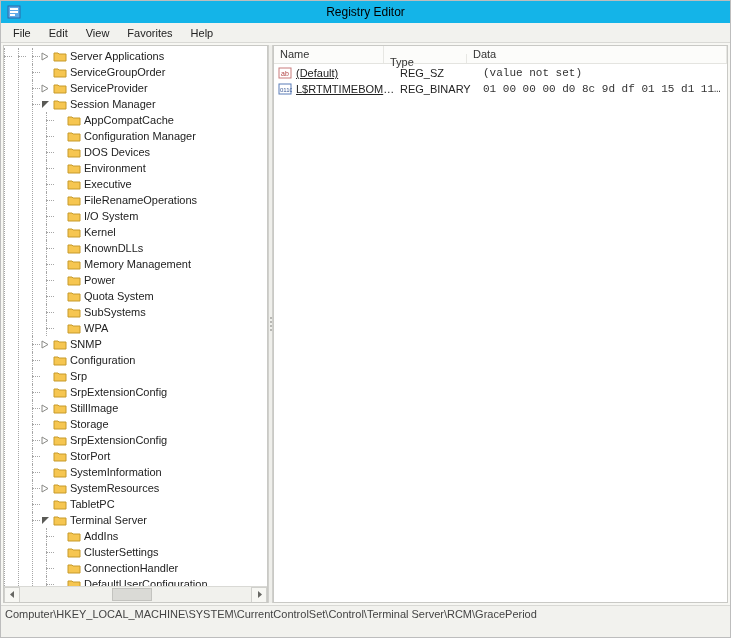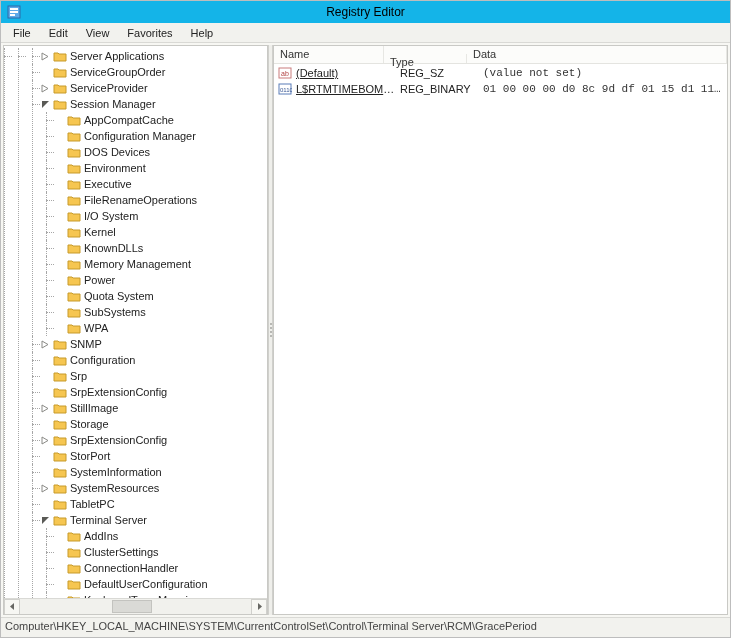--- a/index.html
+++ b/index.html
@@ -44,21 +44,21 @@
   .val-icon { width:14px; height:14px; margin-right:4px; display:inline-flex; align-items:center; justify-content:center; }
   .cell-name { width:104px; overflow:hidden; text-overflow:ellipsis; white-space:nowrap;text-decoration:underline; }
   .cell-type { width:83px; }
   .cell-data { flex:1; overflow:hidden; white-space:nowrap; text-overflow:ellipsis; color:#333;font-family:Liberation Mono, monospace; }
 
   .hscroll { height:16px; background:#f1f1ed; border-top:1px solid #d9d9d5; display:flex; align-items:center; }
   .hscroll .hs-btn { width:16px; height:16px; background:#f7f7f3; border:1px solid #d0d0cc; display:flex; align-items:center; justify-content:center; cursor:default; }
   .hscroll .hs-track { flex:1; height:16px; position:relative; }
   .hscroll .hs-thumb { position:absolute; top:1px; height:13px; background:#dadad6; border:1px solid #c3c3bf; }
 
-  .statusbar { height:20px; background:#f2f2ee; border-top:1px solid #d9d9d5; padding:2px 4px; font-size:11px; color:#444; }
+  .statusbar { height:32px; background:#f2f2ee; border-top:1px solid #d9d9d5; padding:2px 4px; font-size:11px; color:#444; }
 </style>
 </head>
 <body>
 
 <div class="window">
 
   <div class="titlebar">
     <span class="icon-slot">
       <svg width="14" height="14" viewBox="0 0 14 14">
           <rect x="1" y="1" width="12" height="12" fill="#5da9e8" stroke="#2a6aa8"></rect>

